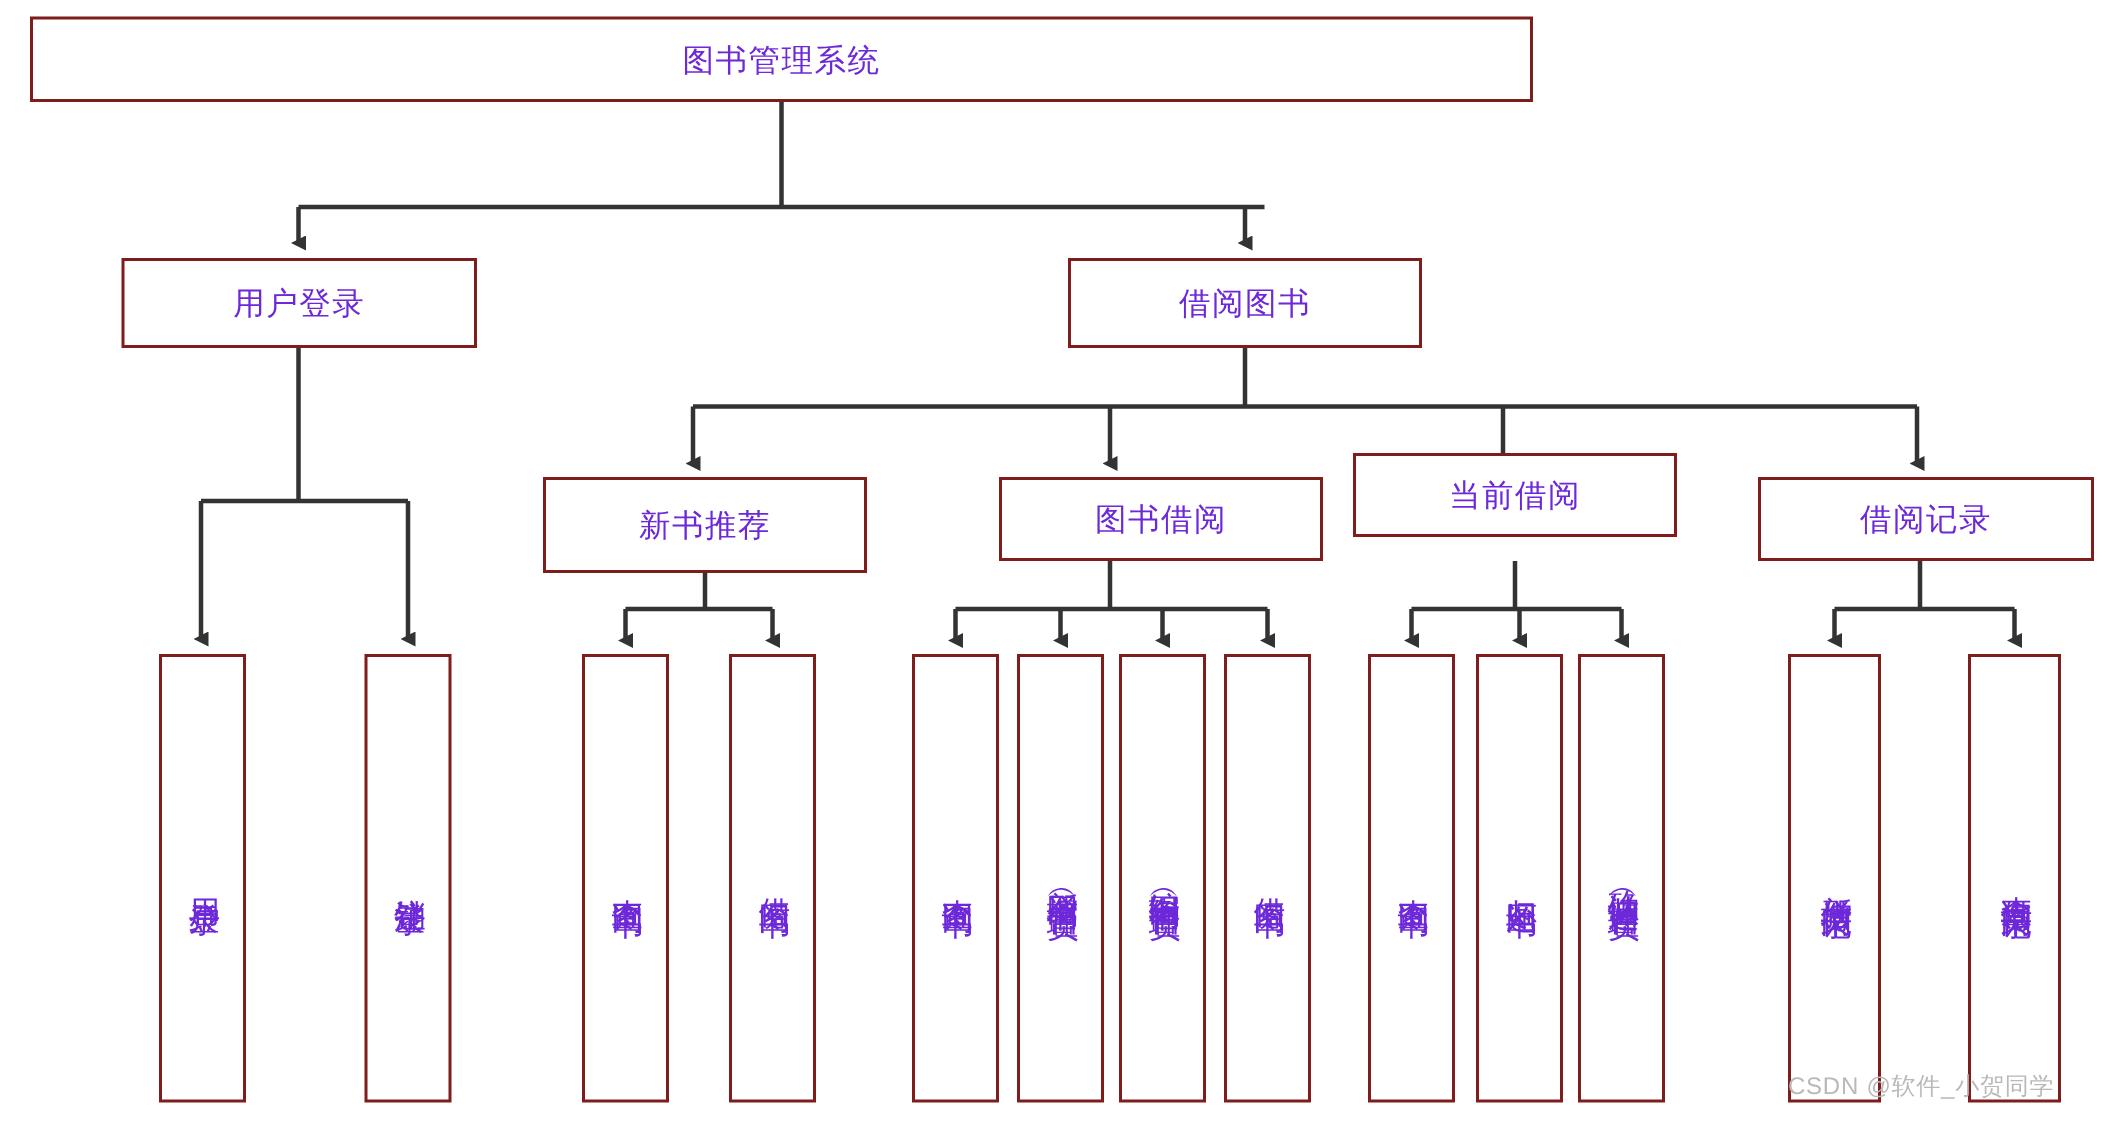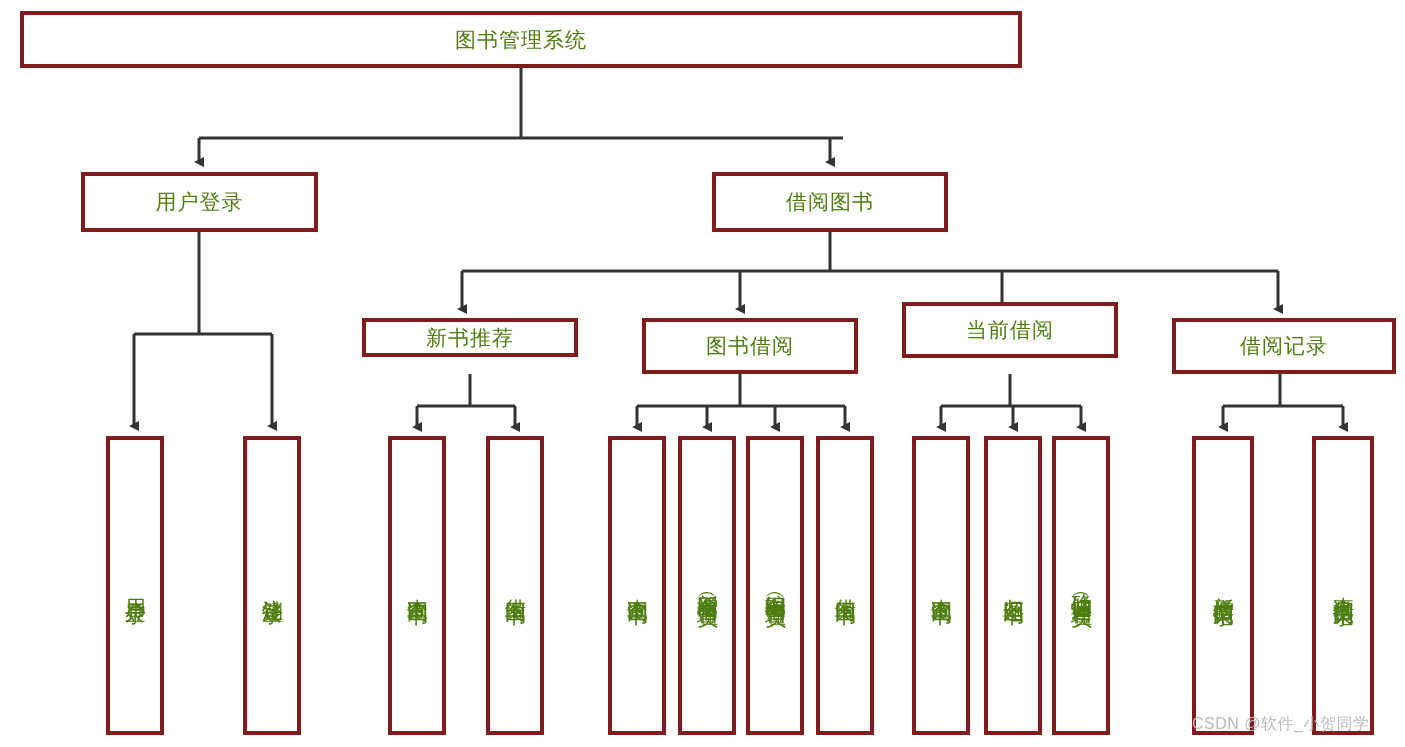--- a/index.html
+++ b/index.html
@@ -22,25 +22,25 @@
     left: 0;
     top: 0;
     width: 1405px;
     height: 747px;
     pointer-events: none;
   }
   .node {
     position: absolute;
     box-sizing: border-box;
     background: #ffffff;
-    border: 4px solid #7f1d1d;
+    border: 2px solid #7f1d1d;
     display: flex;
     align-items: center;
     justify-content: center;
-    color: #4d7c0f;
+    color: #6d28d9;
     text-align: center;
   }
   .node.horiz {
     font-size: 21px;
     letter-spacing: 1px;
   }
   .node.vert {
     writing-mode: vertical-rl;
     text-orientation: upright;
     font-size: 21px;
@@ -121,24 +121,24 @@
     <span>图书管理系统</span>
   </div>
 
   <div class="node horiz" style="left:81px; top:172px; width:237px; height:60px;">
     <span>用户登录</span>
   </div>
   <div class="node horiz" style="left:712px; top:172px; width:236px; height:60px;">
     <span>借阅图书</span>
   </div>
 
-  <div class="node horiz" style="left:362px; top:318px; width:216px; height:39px;">
+  <div class="node horiz" style="left:362px; top:318px; width:216px; height:64px;">
     <span>新书推荐</span>
   </div>
-  <div class="node horiz" style="left:642px; top:318px; width:216px; height:56px;text-align:right;">
+  <div class="node horiz" style="left:666px; top:318px; width:216px; height:56px;text-align:right;">
     <span>图书借阅</span>
   </div>
   <div class="node horiz" style="left:902px; top:302px; width:216px; height:56px;">
     <span>当前借阅</span>
   </div>
   <div class="node horiz" style="left:1172px; top:318px; width:224px; height:56px;">
     <span>借阅记录</span>
   </div>
 
   <div class="node vert" style="left:106px; top:436px; width:58px; height:299px;">

